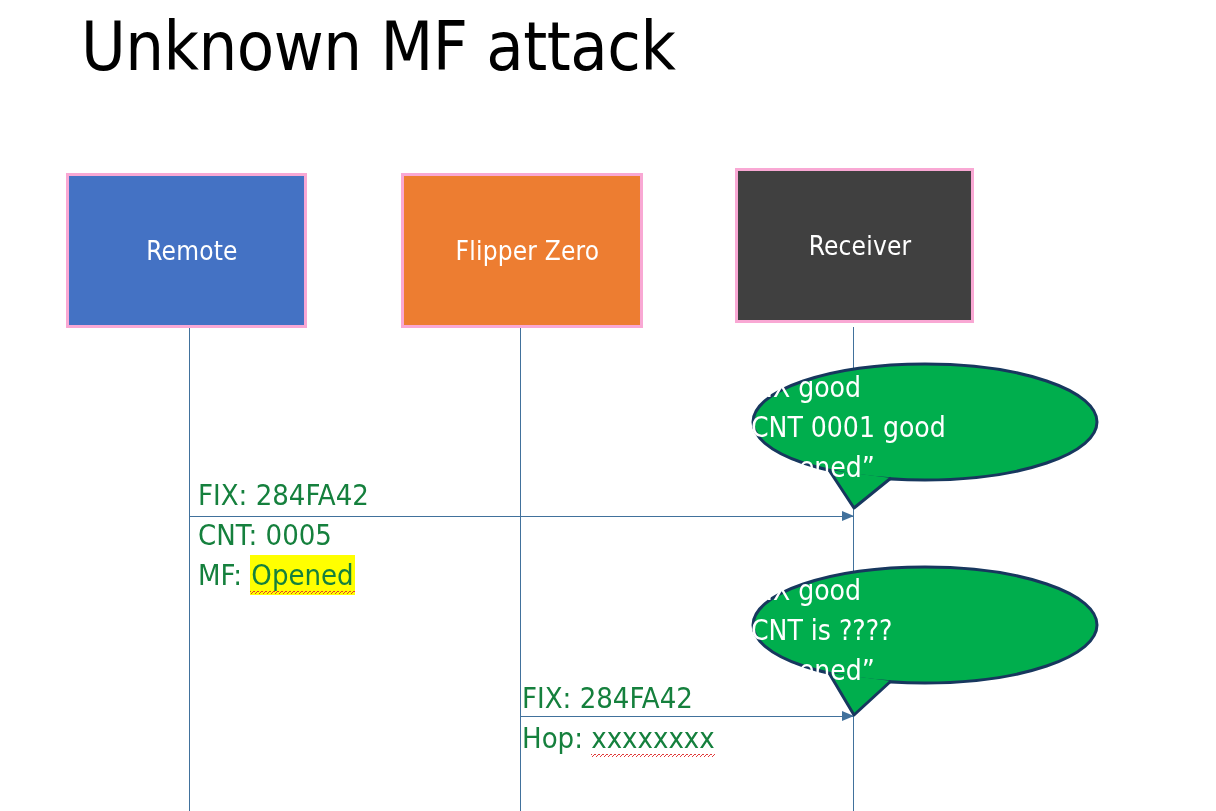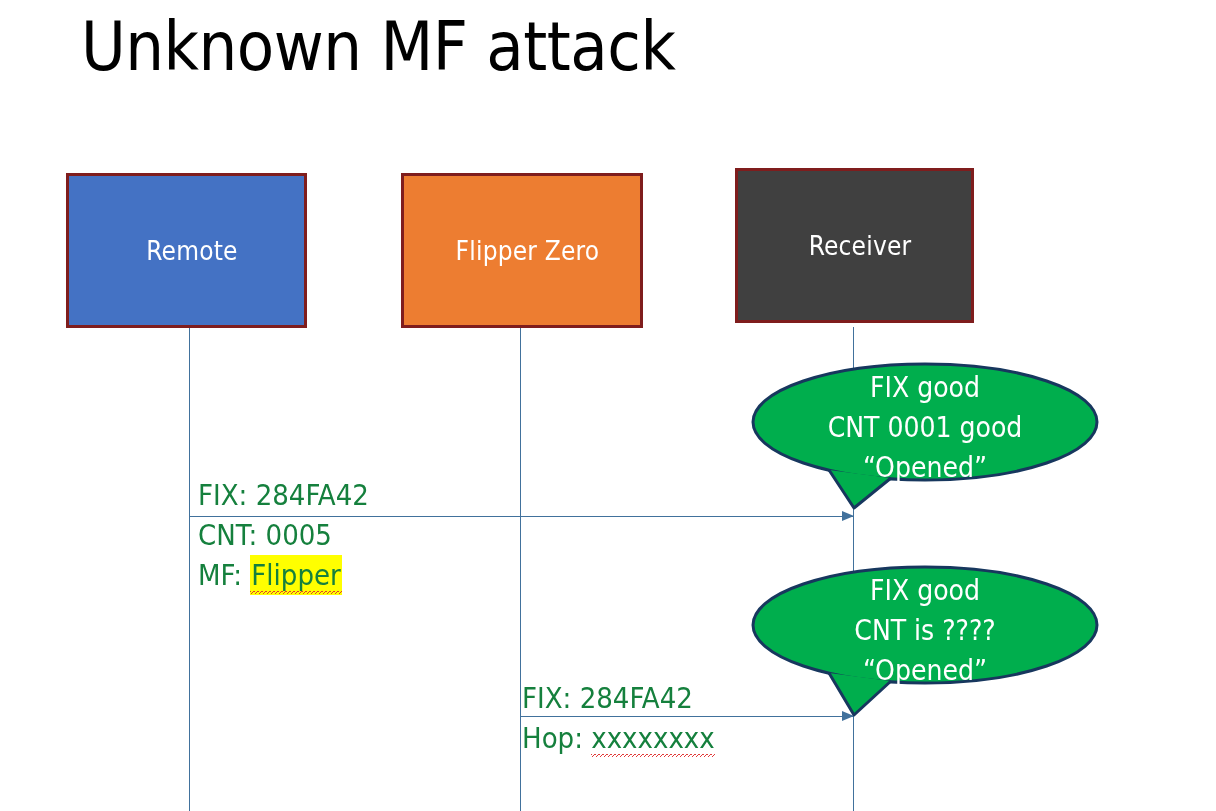--- a/index.html
+++ b/index.html
@@ -36,21 +36,21 @@
     position: absolute;
     width: 1px;
     background: #41719C;
     z-index: 1;
   }
 
   
   .actor-box {
     position: absolute;
     box-sizing: border-box;
-    border: 3px solid #7f1d1d;
+    border: 3px solid #f9a8d4;
     display: flex;
     align-items: center;
     justify-content: center;
     z-index: 4;
     padding-left: 11px;
   }
   .actor-label {
     color: #ffffff;
     font-size: 26px;
     font-weight: 400;
@@ -121,21 +121,21 @@
   .bubble-wrap svg {
     position: absolute;
     left: 0;
     top: 0;
     overflow: visible;
   }
   .bubble-text {
     position: absolute;
     left: 0;
     right: 0;
-    text-align: center;
+    text-align: left;
     color: #ffffff;
     font-family: "DejaVu Sans Condensed", "DejaVu Sans", "Liberation Sans", sans-serif;
     font-size: 28px;
     font-weight: 400;
     line-height: 40px;
     white-space: nowrap;
     pointer-events: none;
   }
   .bubble-text .line { display: block; }
 </style>
@@ -167,21 +167,21 @@
   <div class="msg-arrow" style="left:494px; top:716px; width:333px;"></div>
 
   <div class="msg-text" style="left:172px; top:475px;">
     <span class="line">
       <span>FIX: </span><span>284FA42</span>
     </span>
     <span class="line">
       <span>CNT: </span><span>0005</span>
     </span>
     <span class="line">
-      <span>MF: </span><span class="hl squiggle">Flipper</span>
+      <span>MF: </span><span class="hl squiggle">Opened</span>
     </span>
   </div>
 
   <div class="msg-text" style="left:496px; top:678px;">
     <span class="line">
       <span>FIX: </span><span>284FA42</span>
     </span>
     <span class="line">
       <span>Hop: </span><span class="squiggle">xxxxxxxx</span>
     </span>

